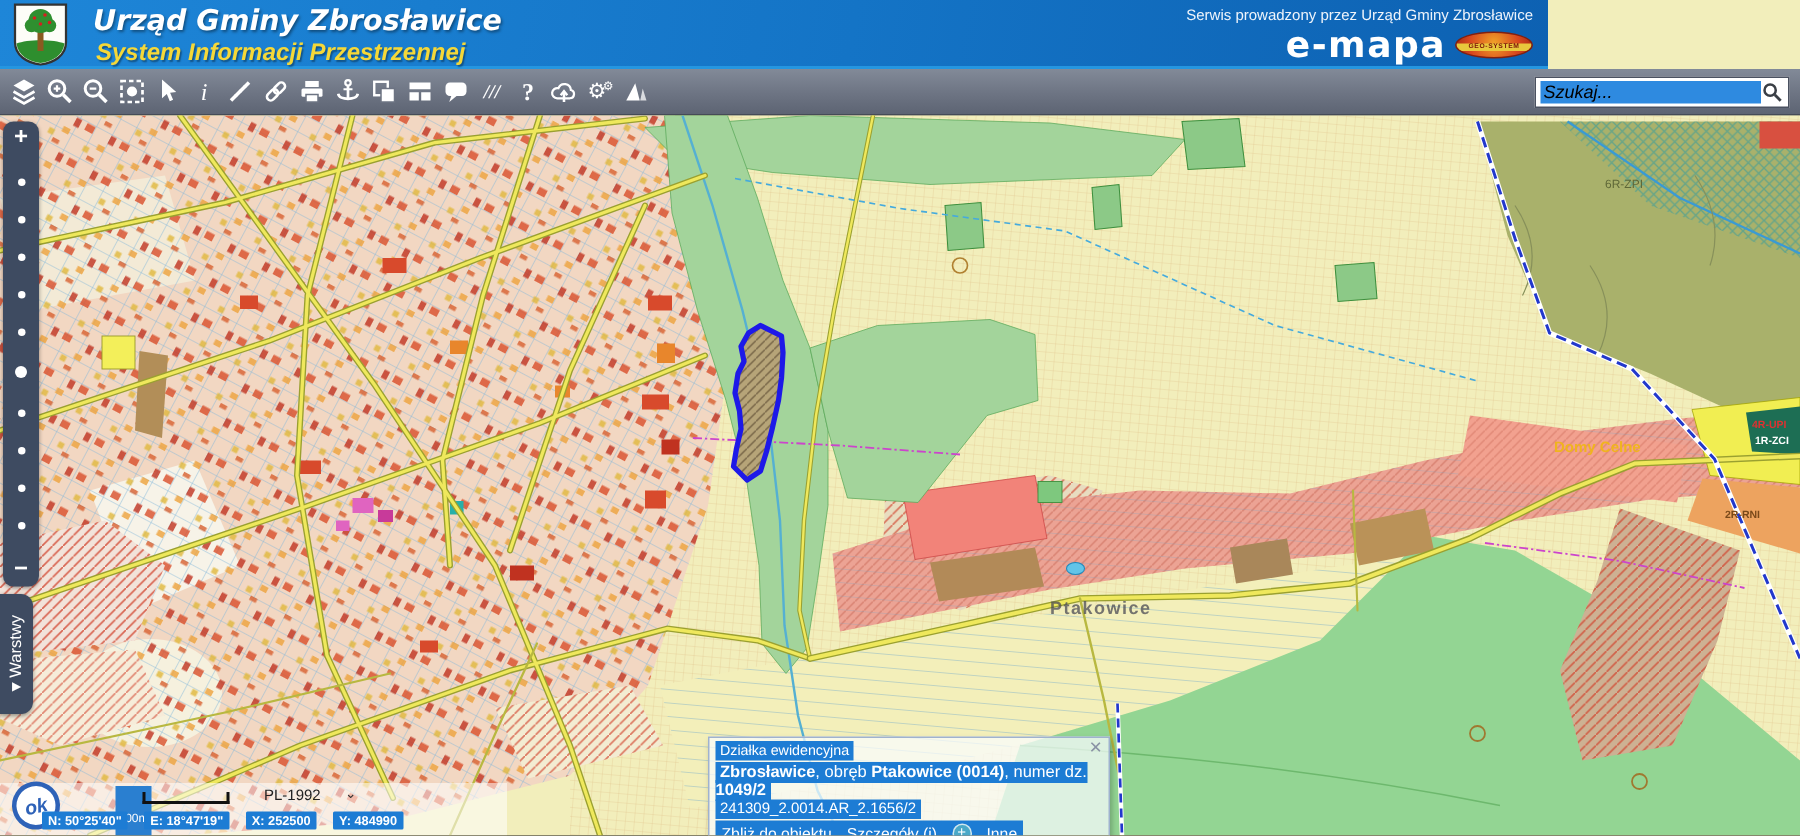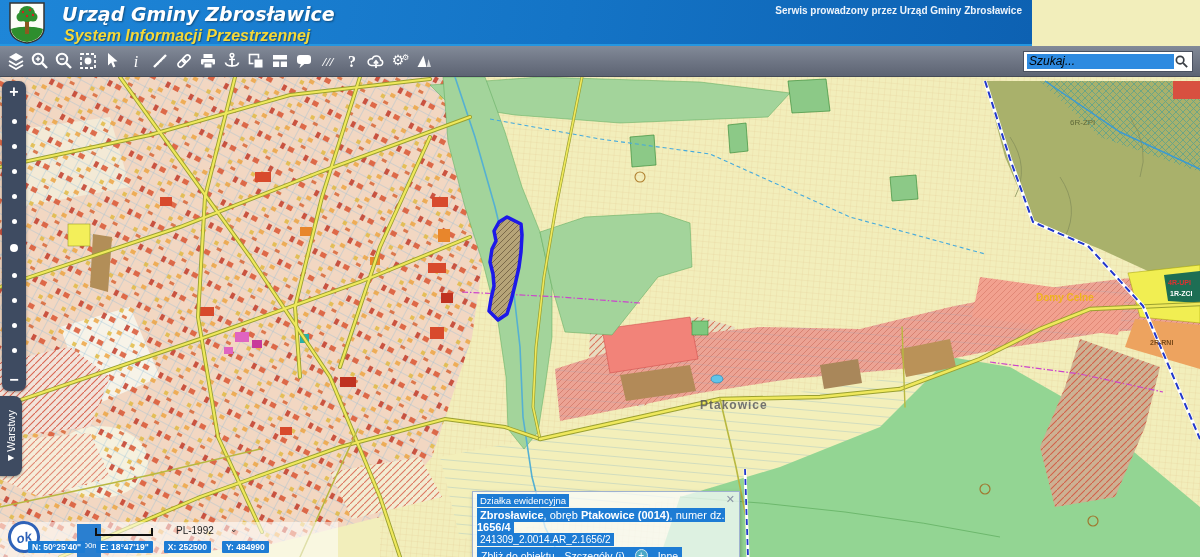--- a/index.html
+++ b/index.html
@@ -11,21 +11,21 @@
   .header{position:absolute;left:0;top:0;width:1032px;height:46px;
     background:linear-gradient(100deg,#1e86d8 0%,#1474c6 55%,#0d61b2 100%);
     border-bottom:2px solid #2596e0;}
   .crest{position:absolute;left:8px;top:2px;width:38px;height:42px;}
   .h-title{position:absolute;left:62px;top:3px;color:#fff;font-size:19px;
     font-weight:bold;font-style:italic;font-family:"DejaVu Sans",sans-serif;
     text-shadow:1px 1px 2px rgba(0,0,0,.4);}
   .h-sub{position:absolute;left:64px;top:27px;color:#f5d838;font-size:16px;
     font-weight:bold;font-style:italic;font-family:Liberation Sans, sans-serif;
     text-shadow:1px 1px 1px rgba(0,0,0,.35);}
-  .h-note{position:absolute;right:10px;top:5px;color:#eef4fb;font-size:10px;font-weight:bold;}
+  .h-note{position:absolute;right:10px;top:5px;color:#eef4fb;font-size:10px;}
   .h-brand{position:absolute;right:10px;top:18px;display:flex;align-items:center;gap:6px;}
   .h-brand .brand-text{color:#fff;font-size:24px;font-weight:bold;
     font-family:"DejaVu Sans",sans-serif;letter-spacing:1px;line-height:1;}
   .badge{width:52px;height:18px;border-radius:50%;
     background:radial-gradient(circle at 50% 40%,#f0a028 0%,#d8481e 60%,#a82814 100%);
     border:1px solid #802010;display:flex;align-items:center;justify-content:center;position:relative;overflow:hidden;}
   .badge:before{content:"";position:absolute;left:0;top:7px;width:100%;height:5px;background:#e8c83c;}
   .badge span{position:relative;font-size:4.5px;font-weight:bold;color:#7a1208;letter-spacing:.4px;}
 
   
@@ -112,20 +112,26 @@
       <circle cx="13" cy="15" r="4.5" fill="#2f8f2f"></circle>
       <circle cx="25" cy="15" r="4.5" fill="#2f8f2f"></circle>
       <circle cx="15" cy="10" r="1.2" fill="#d42020"></circle>
       <circle cx="22" cy="8" r="1.2" fill="#d42020"></circle>
       <circle cx="19" cy="14" r="1.2" fill="#d42020"></circle>
       <circle cx="25" cy="13" r="1.2" fill="#d42020"></circle>
     </svg>
     <div class="h-title">Urząd Gminy Zbrosławice</div>
     <div class="h-sub">System Informacji Przestrzennej</div>
     <div class="h-note">Serwis prowadzony przez Urząd Gminy Zbrosławice</div>
+    <div class="h-brand">
+      <span class="brand-text">e-mapa</span>
+      <span class="badge">
+          <span>GEO-SYSTEM</span>
+        </span>
+    </div>
   </div>
 
   <div class="toolbar">
     <button class="tb" title="">
       <svg viewBox="0 0 20 20">
           <path d="M10 2 L17 6 L10 10 L3 6 Z" fill="#fff"></path>
           <path d="M3 10 L10 14 L17 10" stroke="#fff" stroke-width="1.8" fill="none"></path>
           <path d="M3 14 L10 18 L17 14" stroke="#fff" stroke-width="1.8" fill="none"></path>
         </svg>
     </button>
@@ -466,21 +472,21 @@
         <span>Y: 484990</span>
       </div>
     </div>
 
     <div class="popup">
       <div class="p-head">
         <span class="chip t">Działka ewidencyjna</span>
         <span class="p-close">✕</span>
       </div>
       <div class="p-line1">
-        <span class="chip"><b>Zbrosławice</b><span>, obręb </span><b>Ptakowice (0014)</b><span>, numer dz. </span><b>1656/4</b></span>
+        <span class="chip"><b>Zbrosławice</b><span>, obręb </span><b>Ptakowice (0014)</b><span>, numer dz. </span><b>1049/2</b></span>
       </div>
       <div class="p-line2">
         <span class="chip">241309_2.0014.AR_2.1656/2</span>
       </div>
       <div class="p-actions chip">
         <a>Zbliż do obiektu</a>
         <a>Szczegóły (i)</a>
         <span class="plus-circle">+</span>
         <a>Inne</a>
       </div>

